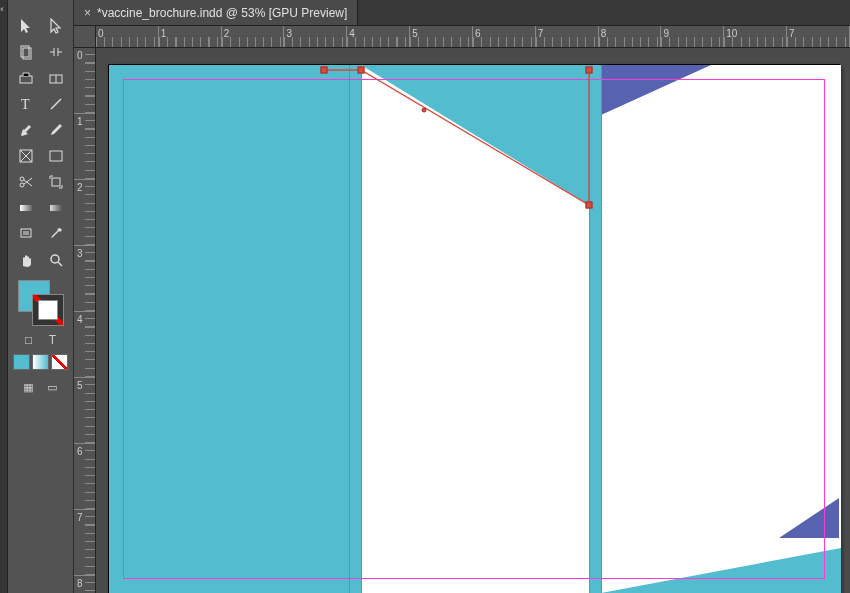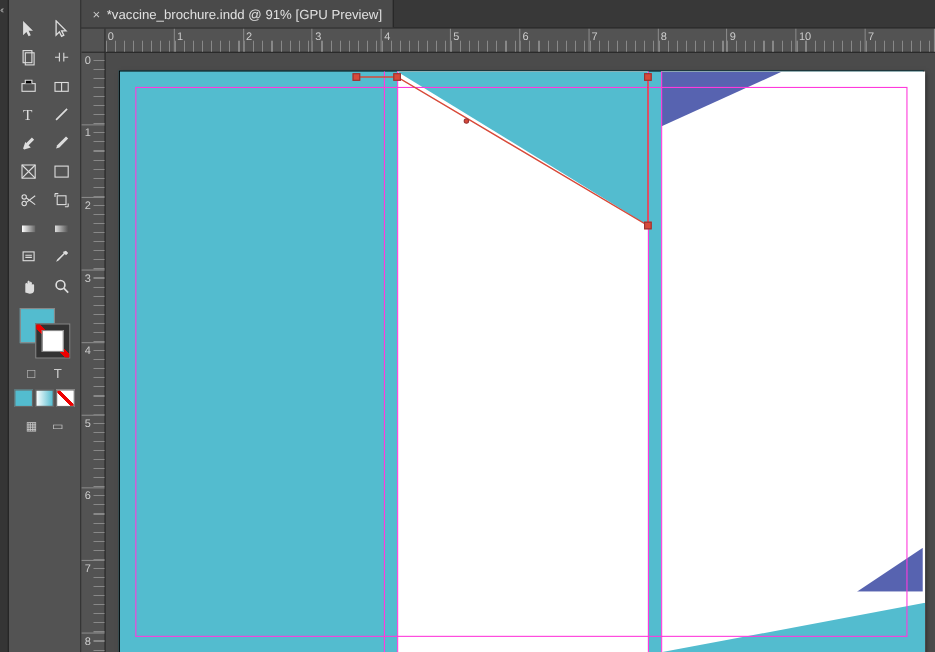--- a/index.html
+++ b/index.html
@@ -391,21 +391,21 @@
   <div class="prev-row" id="preview-row">
       <div class="btn">▦</div>
       <div class="btn">▭</div>
     </div>
 </div>
 
 <div class="main">
   <div class="tabbar">
     <div class="tab">
       <span class="x">×</span>
-      <span>*vaccine_brochure.indd @ 91% [GPU Preview]</span>
+      <span>*vaccine_brochure.indd @ 53% [GPU Preview]</span>
     </div>
   </div>
 
   <div class="canvas-area">
     <div class="ruler-corner"></div>
     <div class="ruler-h" id="ruler-h">
         <div class="tick">
           <span>0</span>
         </div>
         <div class="tick">

